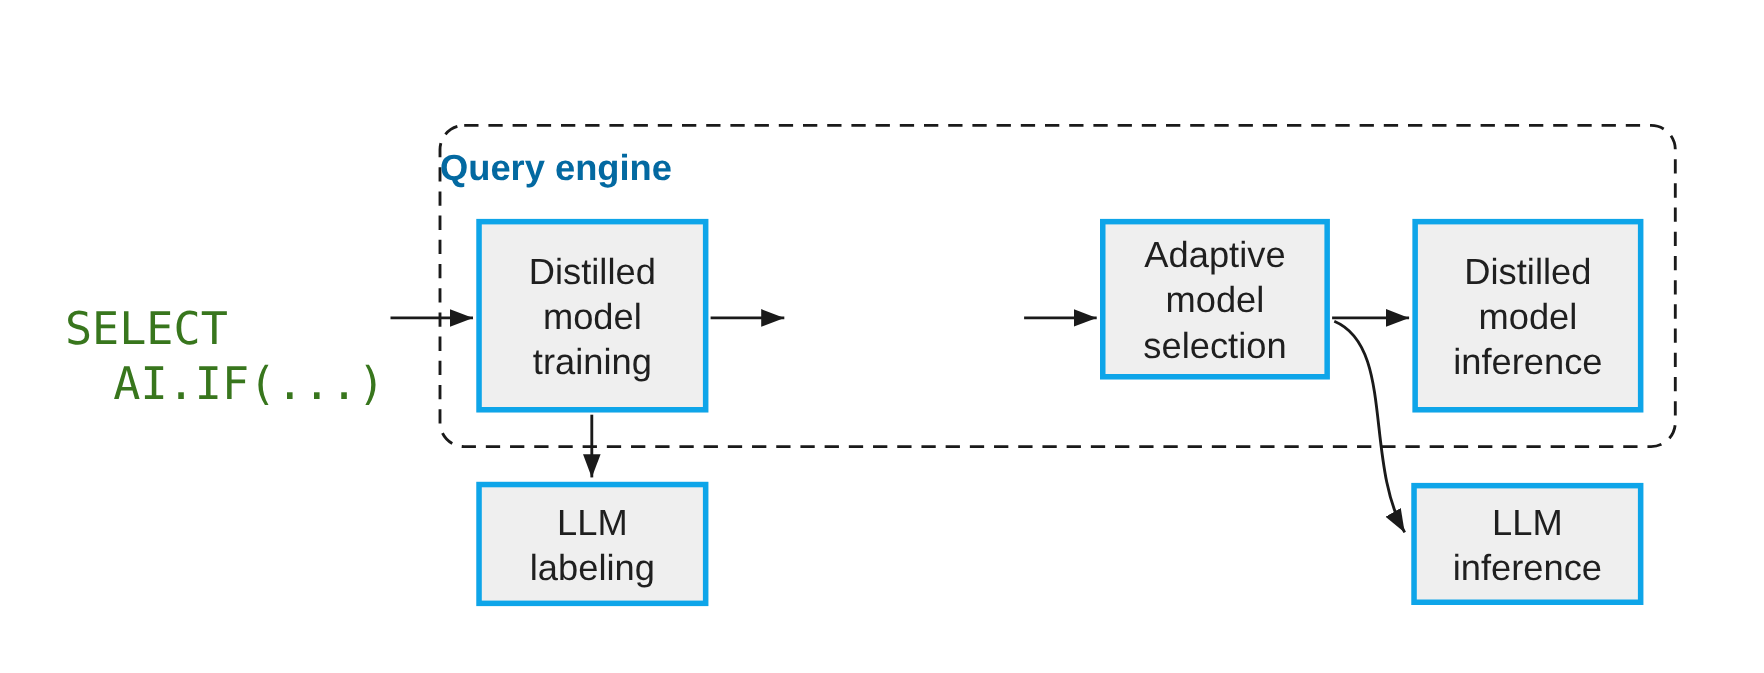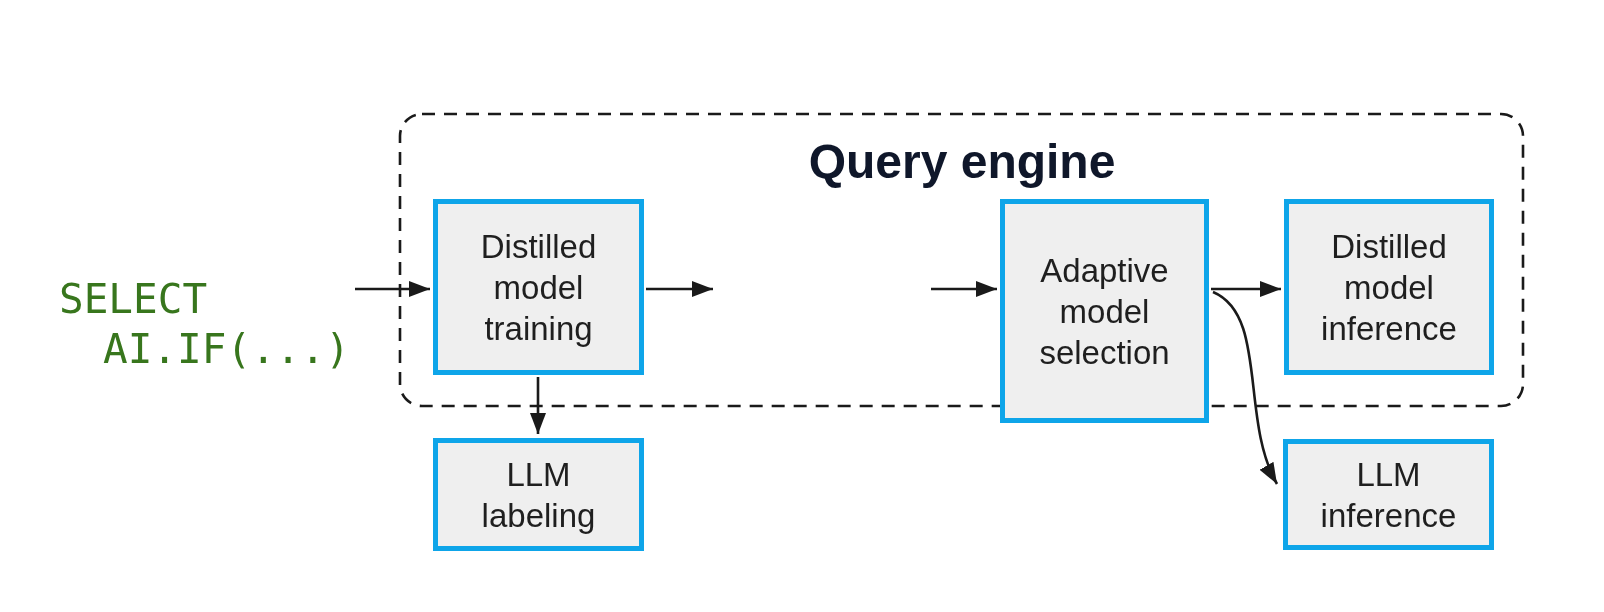--- a/index.html
+++ b/index.html
@@ -28,44 +28,44 @@
     white-space: nowrap;
     margin-top: 34px;
   }
   .sql-line2 { padding-left: 44px; }
   .sql-func { font-weight: normal; }
   .qe-title {
     position: absolute;
     left: 400px;
     top: 134px;
     width: 1124px;
-    text-align: center;
-    font-size: 48px;
+    text-align: left;
+    font-size: 33px;
     font-weight: bold;
-    color: #0f172a;
+    color: #0369a1;
   }
   .node {
     position: absolute;
     box-sizing: border-box;
     background: #efefef;
     border: 5px solid #0ea5e9;
     display: flex;
     align-items: center;
     justify-content: center;
     text-align: center;
   }
   .node-label {
     font-size: 33px;
     line-height: 41px;
     color: #1f1f1f;
     white-space: pre-line;
   }
   .box-1 { left: 433px;  top: 199px; width: 211px; height: 176px; }
   .box-2 { left: 716px;  top: 199px; width: 213px; height: 176px; }
-  .box-3 { left: 1000px; top: 199px; width: 209px; height: 224px; }
+  .box-3 { left: 1000px; top: 199px; width: 209px; height: 146px; }
   .box-4 { left: 1284px; top: 199px; width: 210px; height: 176px; }
   .box-5 { left: 433px;  top: 438px; width: 211px; height: 113px; }
   .box-6 { left: 1283px; top: 439px; width: 211px; height: 111px; }
 </style>
 </head>
 <body>
 
 <div class="canvas">
 
   <svg class="diagram-svg" viewBox="0 0 1604 612" xmlns="http://www.w3.org/2000/svg">

